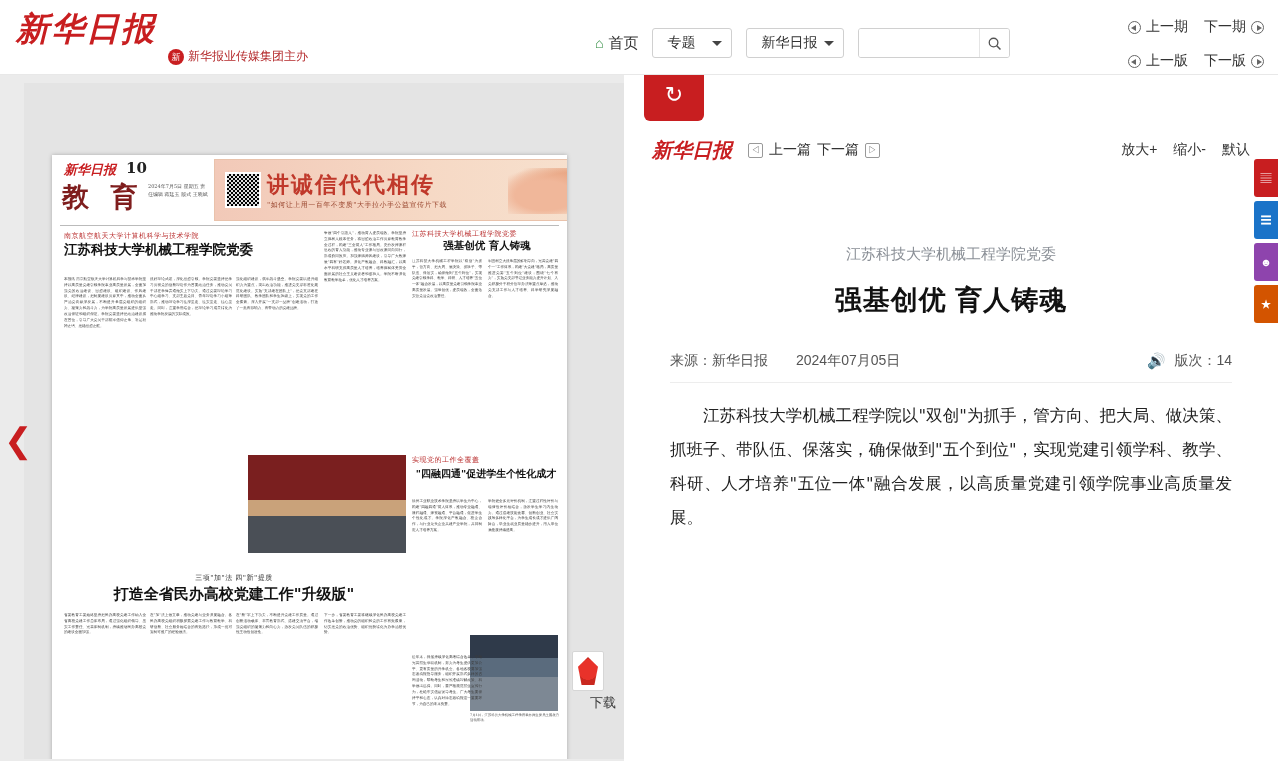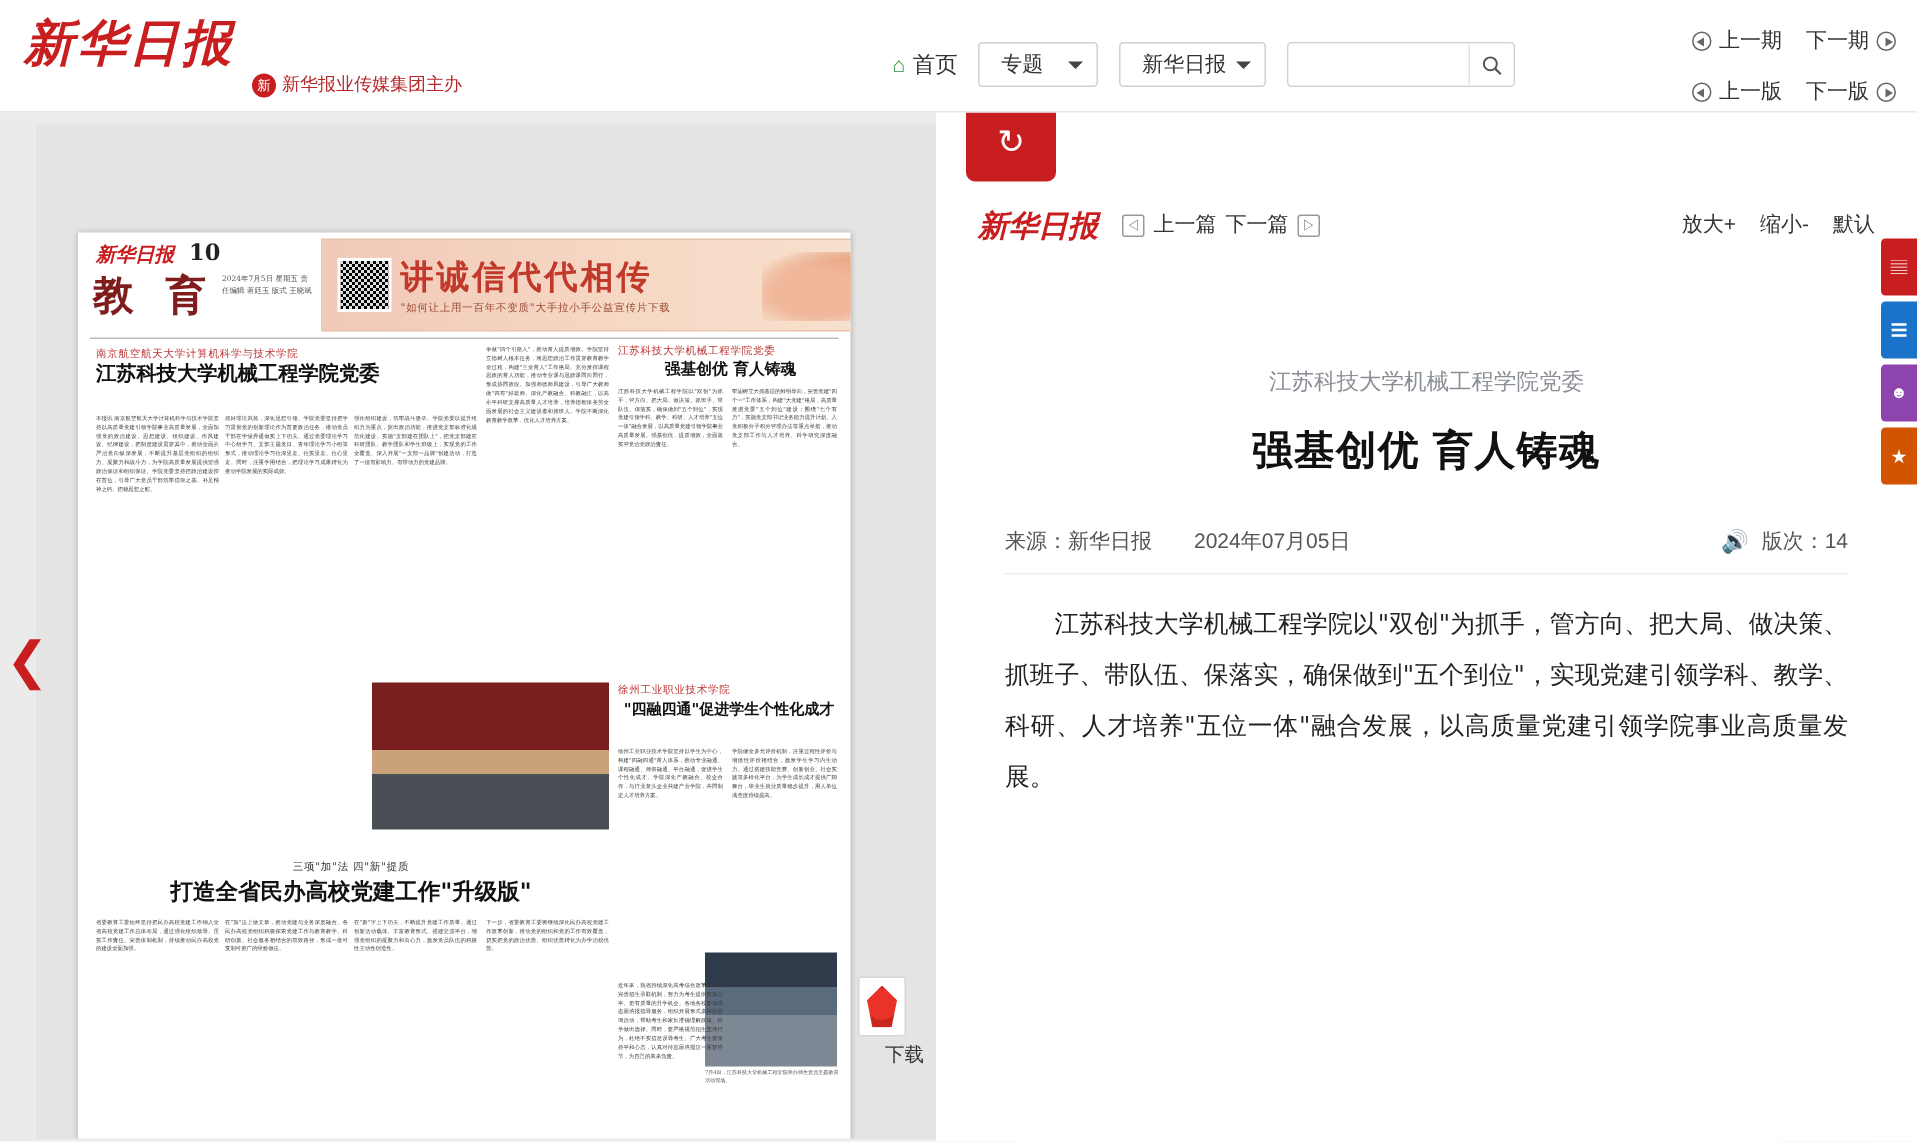--- a/index.html
+++ b/index.html
@@ -462,21 +462,21 @@
       <div class="pp-col" style="left:12px; top:122px; width:82px; height:290px;">本报讯 南京航空航天大学计算机科学与技术学院坚持以高质量党建引领学院事业高质量发展，全面加强党的政治建设、思想建设、组织建设、作风建设、纪律建设，把制度建设贯穿其中，推动全面从严治党向纵深发展，不断提升基层党组织的组织力、凝聚力和战斗力，为学院高质量发展提供坚强政治保证和组织保证。学院党委坚持把政治建设摆在首位，引导广大党员干部筑牢信仰之基、补足精神之钙、把稳思想之舵。</div>
       <div class="pp-col" style="left:98px; top:122px; width:82px; height:290px;">抓好理论武装，深化思想引领。学院党委坚持把学习贯彻党的创新理论作为首要政治任务，推动党员干部在学懂弄通做实上下功夫。通过党委理论学习中心组学习、支部主题党日、青年理论学习小组等形式，推动理论学习往深里走、往实里走、往心里走。同时，注重学用结合，把理论学习成果转化为推动学院发展的实际成效。</div>
       <div class="pp-col" style="left:184px; top:122px; width:82px; height:290px;">强化组织建设，筑牢战斗堡垒。学院党委以提升组织力为重点，突出政治功能，推进党支部标准化规范化建设。实施"支部建在团队上"，把党支部建在科研团队、教学团队和学生班级上，实现党的工作全覆盖。深入开展"一支部一品牌"创建活动，打造了一批有影响力、有带动力的党建品牌。</div>
       <div class="pp-col" style="left:272px; top:76px; width:82px; height:336px;">争做"四个引路人"，推动育人提质增效。学院坚持立德树人根本任务，将思想政治工作贯穿教育教学全过程，构建"三全育人"工作格局。充分发挥课程思政的育人功能，推动专业课与思政课同向同行，形成协同效应。加强师德师风建设，引导广大教师做"四有"好老师。深化产教融合、科教融汇，以高水平科研支撑高质量人才培养，培养德智体美劳全面发展的社会主义建设者和接班人。学院不断深化教育教学改革，优化人才培养方案。</div>
 
       <div class="pp-kicker" style="left:360px; top:74px; width:145px;">江苏科技大学机械工程学院党委</div>
       <div class="pp-head" style="left:360px; top:84px; width:150px; font-size:10.5px; text-align:center;">强基创优 育人铸魂</div>
       <div class="pp-col" style="left:360px; top:104px; width:70px; height:190px;">江苏科技大学机械工程学院以"双创"为抓手，管方向、把大局、做决策、抓班子、带队伍、保落实，确保做到"五个到位"，实现党建引领学科、教学、科研、人才培养"五位一体"融合发展，以高质量党建引领学院事业高质量发展。强基创优，提质增效，全面落实管党治党政治责任。</div>
       <div class="pp-col" style="left:436px; top:104px; width:70px; height:190px;">牢固树立大抓基层的鲜明导向，完善党建"四个一"工作体系，构建"大党建"格局，高质量推进党委"五个到位"建设；围绕"七个有力"，实施党支部书记业务能力提升计划、入党积极分子积分管理办法等重点举措，推动党支部工作与人才培养、科学研究深度融合。</div>
 
-      <div class="pp-kicker" style="left:360px; top:300px; width:145px;">徐州工业职业技术学院</div>
+      <div class="pp-kicker" style="left:360px; top:300px; width:145px;">实现党的工作全覆盖</div>
       <div class="pp-head" style="left:360px; top:312px; width:148px; font-size:10px; text-align:center; line-height:1.3;">"四融四通"促进学生个性化成才</div>
       <div class="pp-col" style="left:360px; top:344px; width:70px; height:148px;">徐州工业职业技术学院坚持以学生为中心，构建"四融四通"育人体系，推动专业融通、课程融通、师资融通、平台融通，促进学生个性化成才。学院深化产教融合、校企合作，与行业龙头企业共建产业学院，共同制定人才培养方案。</div>
       <div class="pp-col" style="left:436px; top:344px; width:70px; height:148px;">学院健全多元评价机制，注重过程性评价与增值性评价相结合，激发学生学习内生动力。通过搭建技能竞赛、创新创业、社会实践等多样化平台，为学生成长成才提供广阔舞台，毕业生就业质量稳步提升，用人单位满意度持续提高。</div>
 
       <div class="pp-photo meeting" style="left:196px; top:300px; width:158px; height:98px;"></div>
 
       <div class="pp-kicker" style="left:12px; top:418px; width:340px; text-align:center; color:#333;">三项"加"法 四"新"提质</div>
       <div class="pp-head" style="left:12px; top:430px; width:340px; font-size:15px; text-align:center;">打造全省民办高校党建工作"升级版"</div>
 
       <div class="pp-col" style="left:12px; top:458px; width:82px; height:110px;">省委教育工委始终坚持把民办高校党建工作纳入全省高校党建工作总体布局，通过强化组织领导、压实工作责任、完善体制机制，持续推动民办高校党的建设全面加强。</div>

